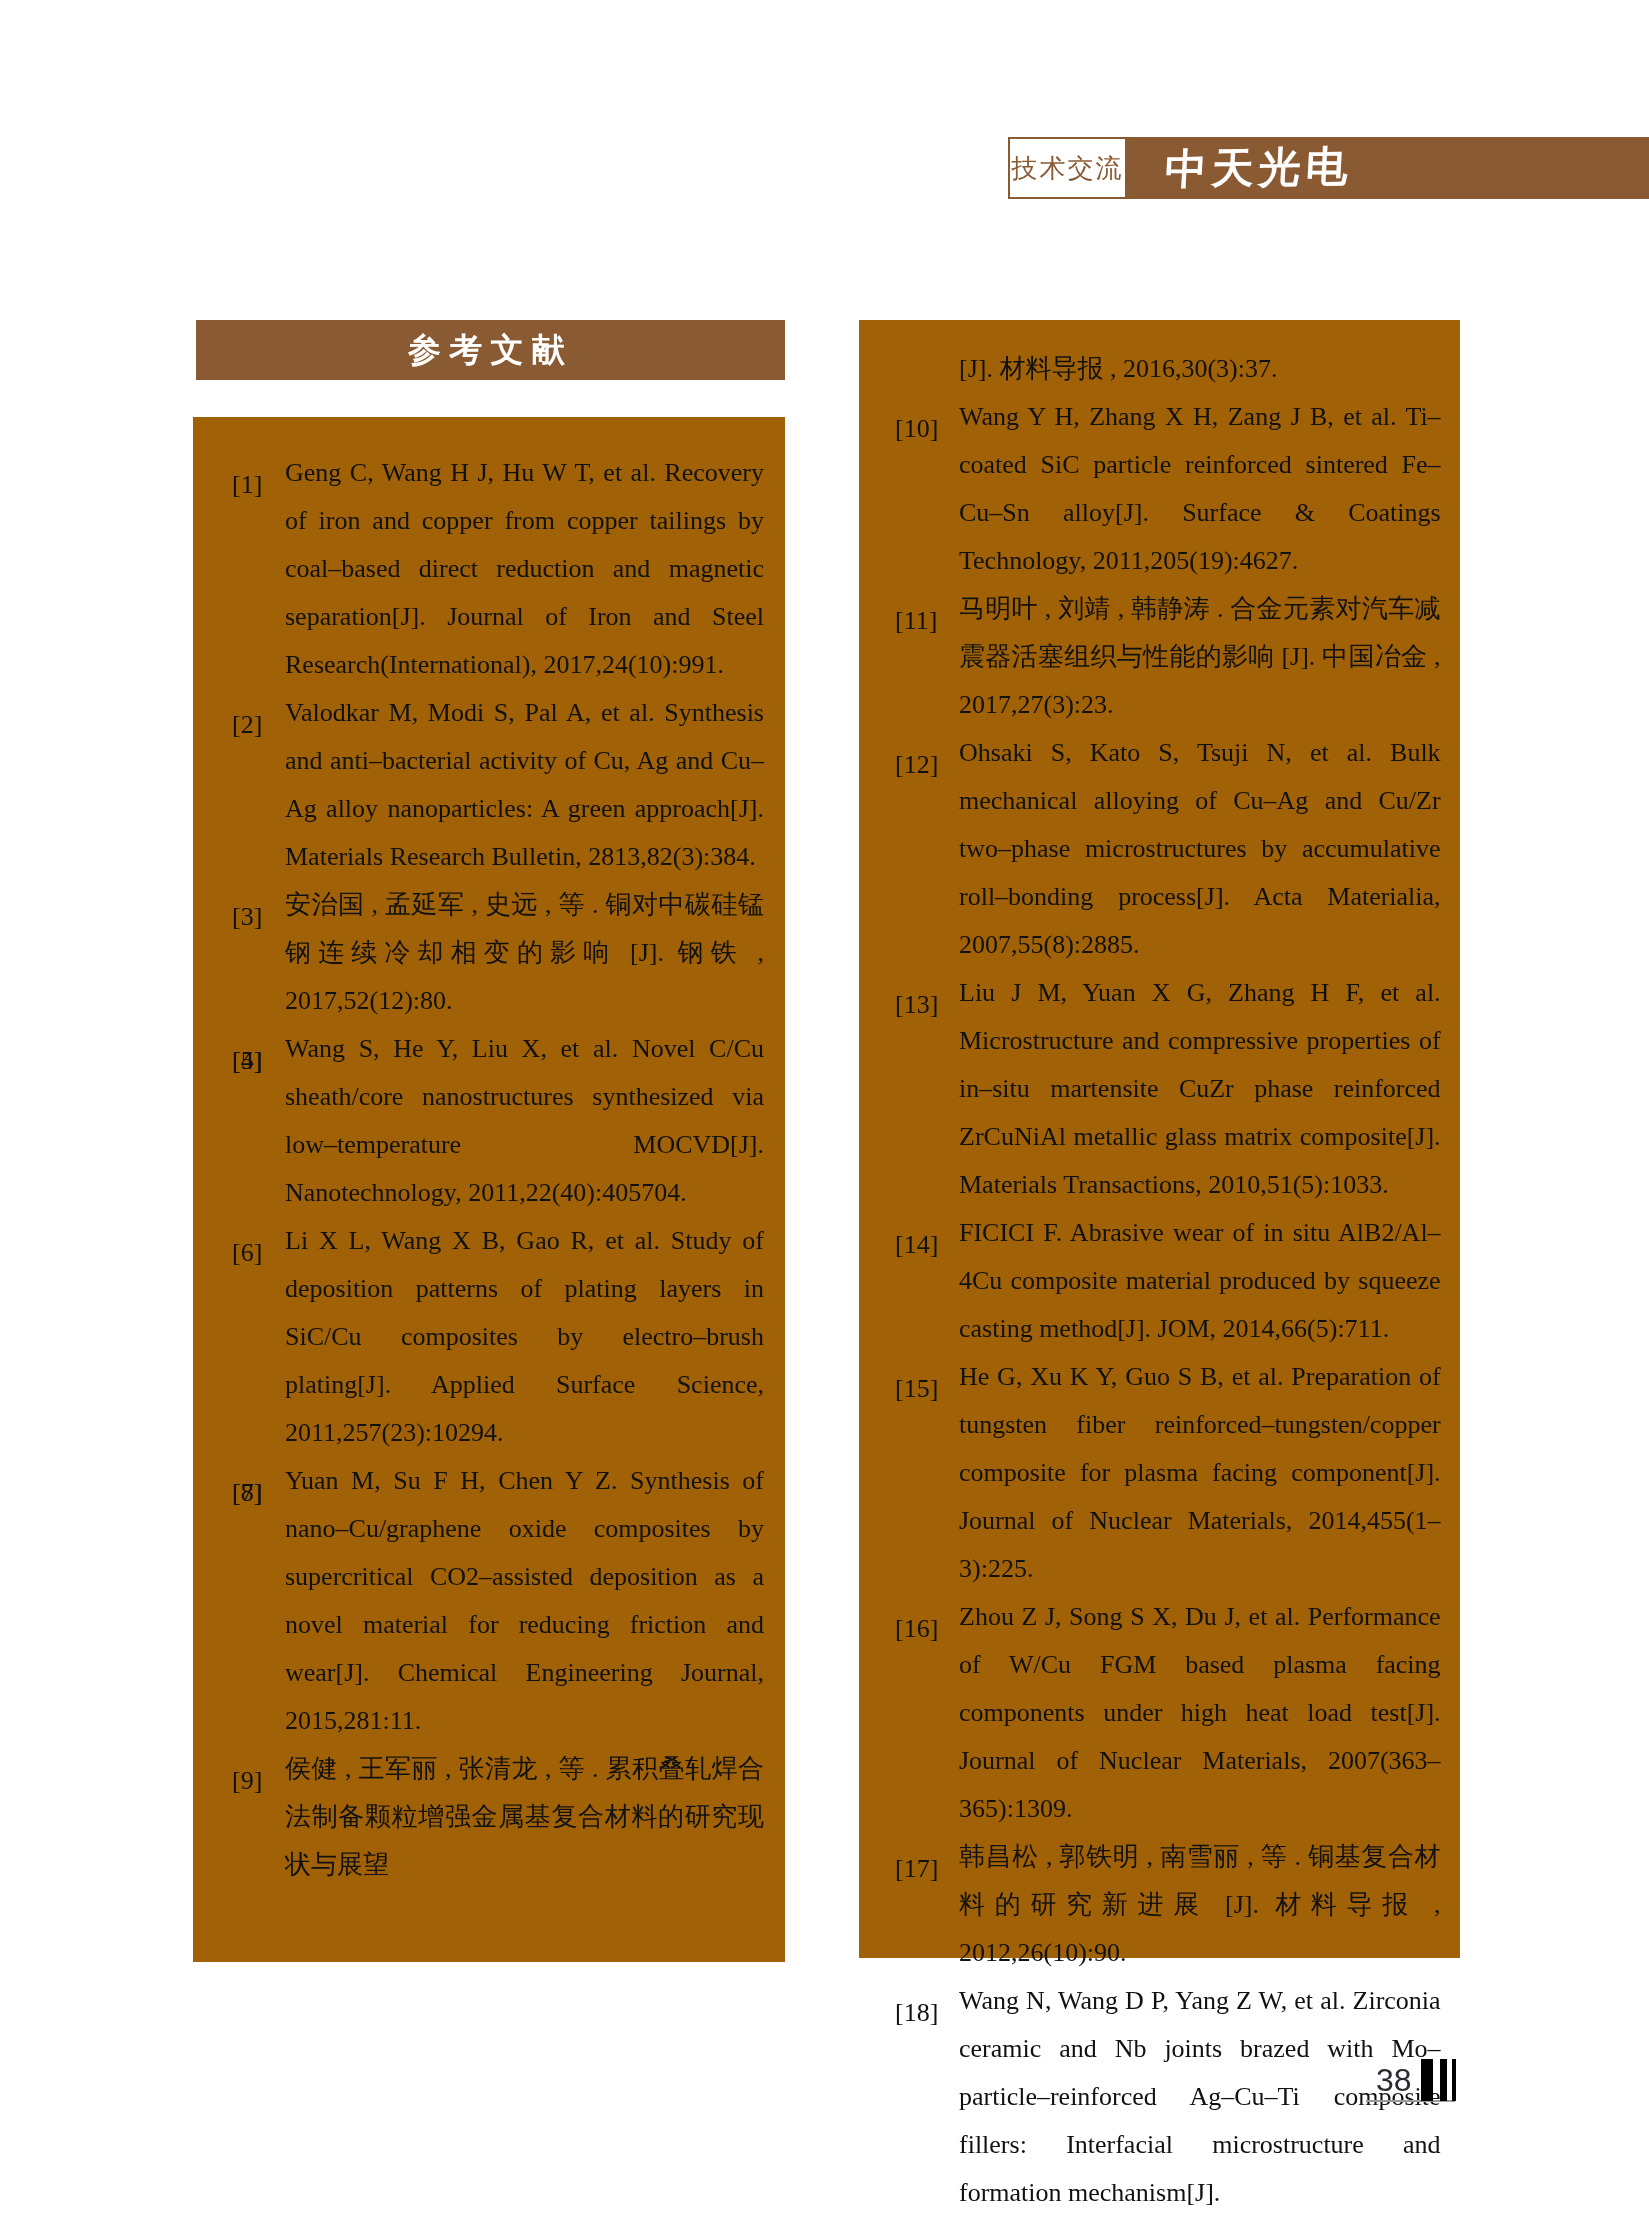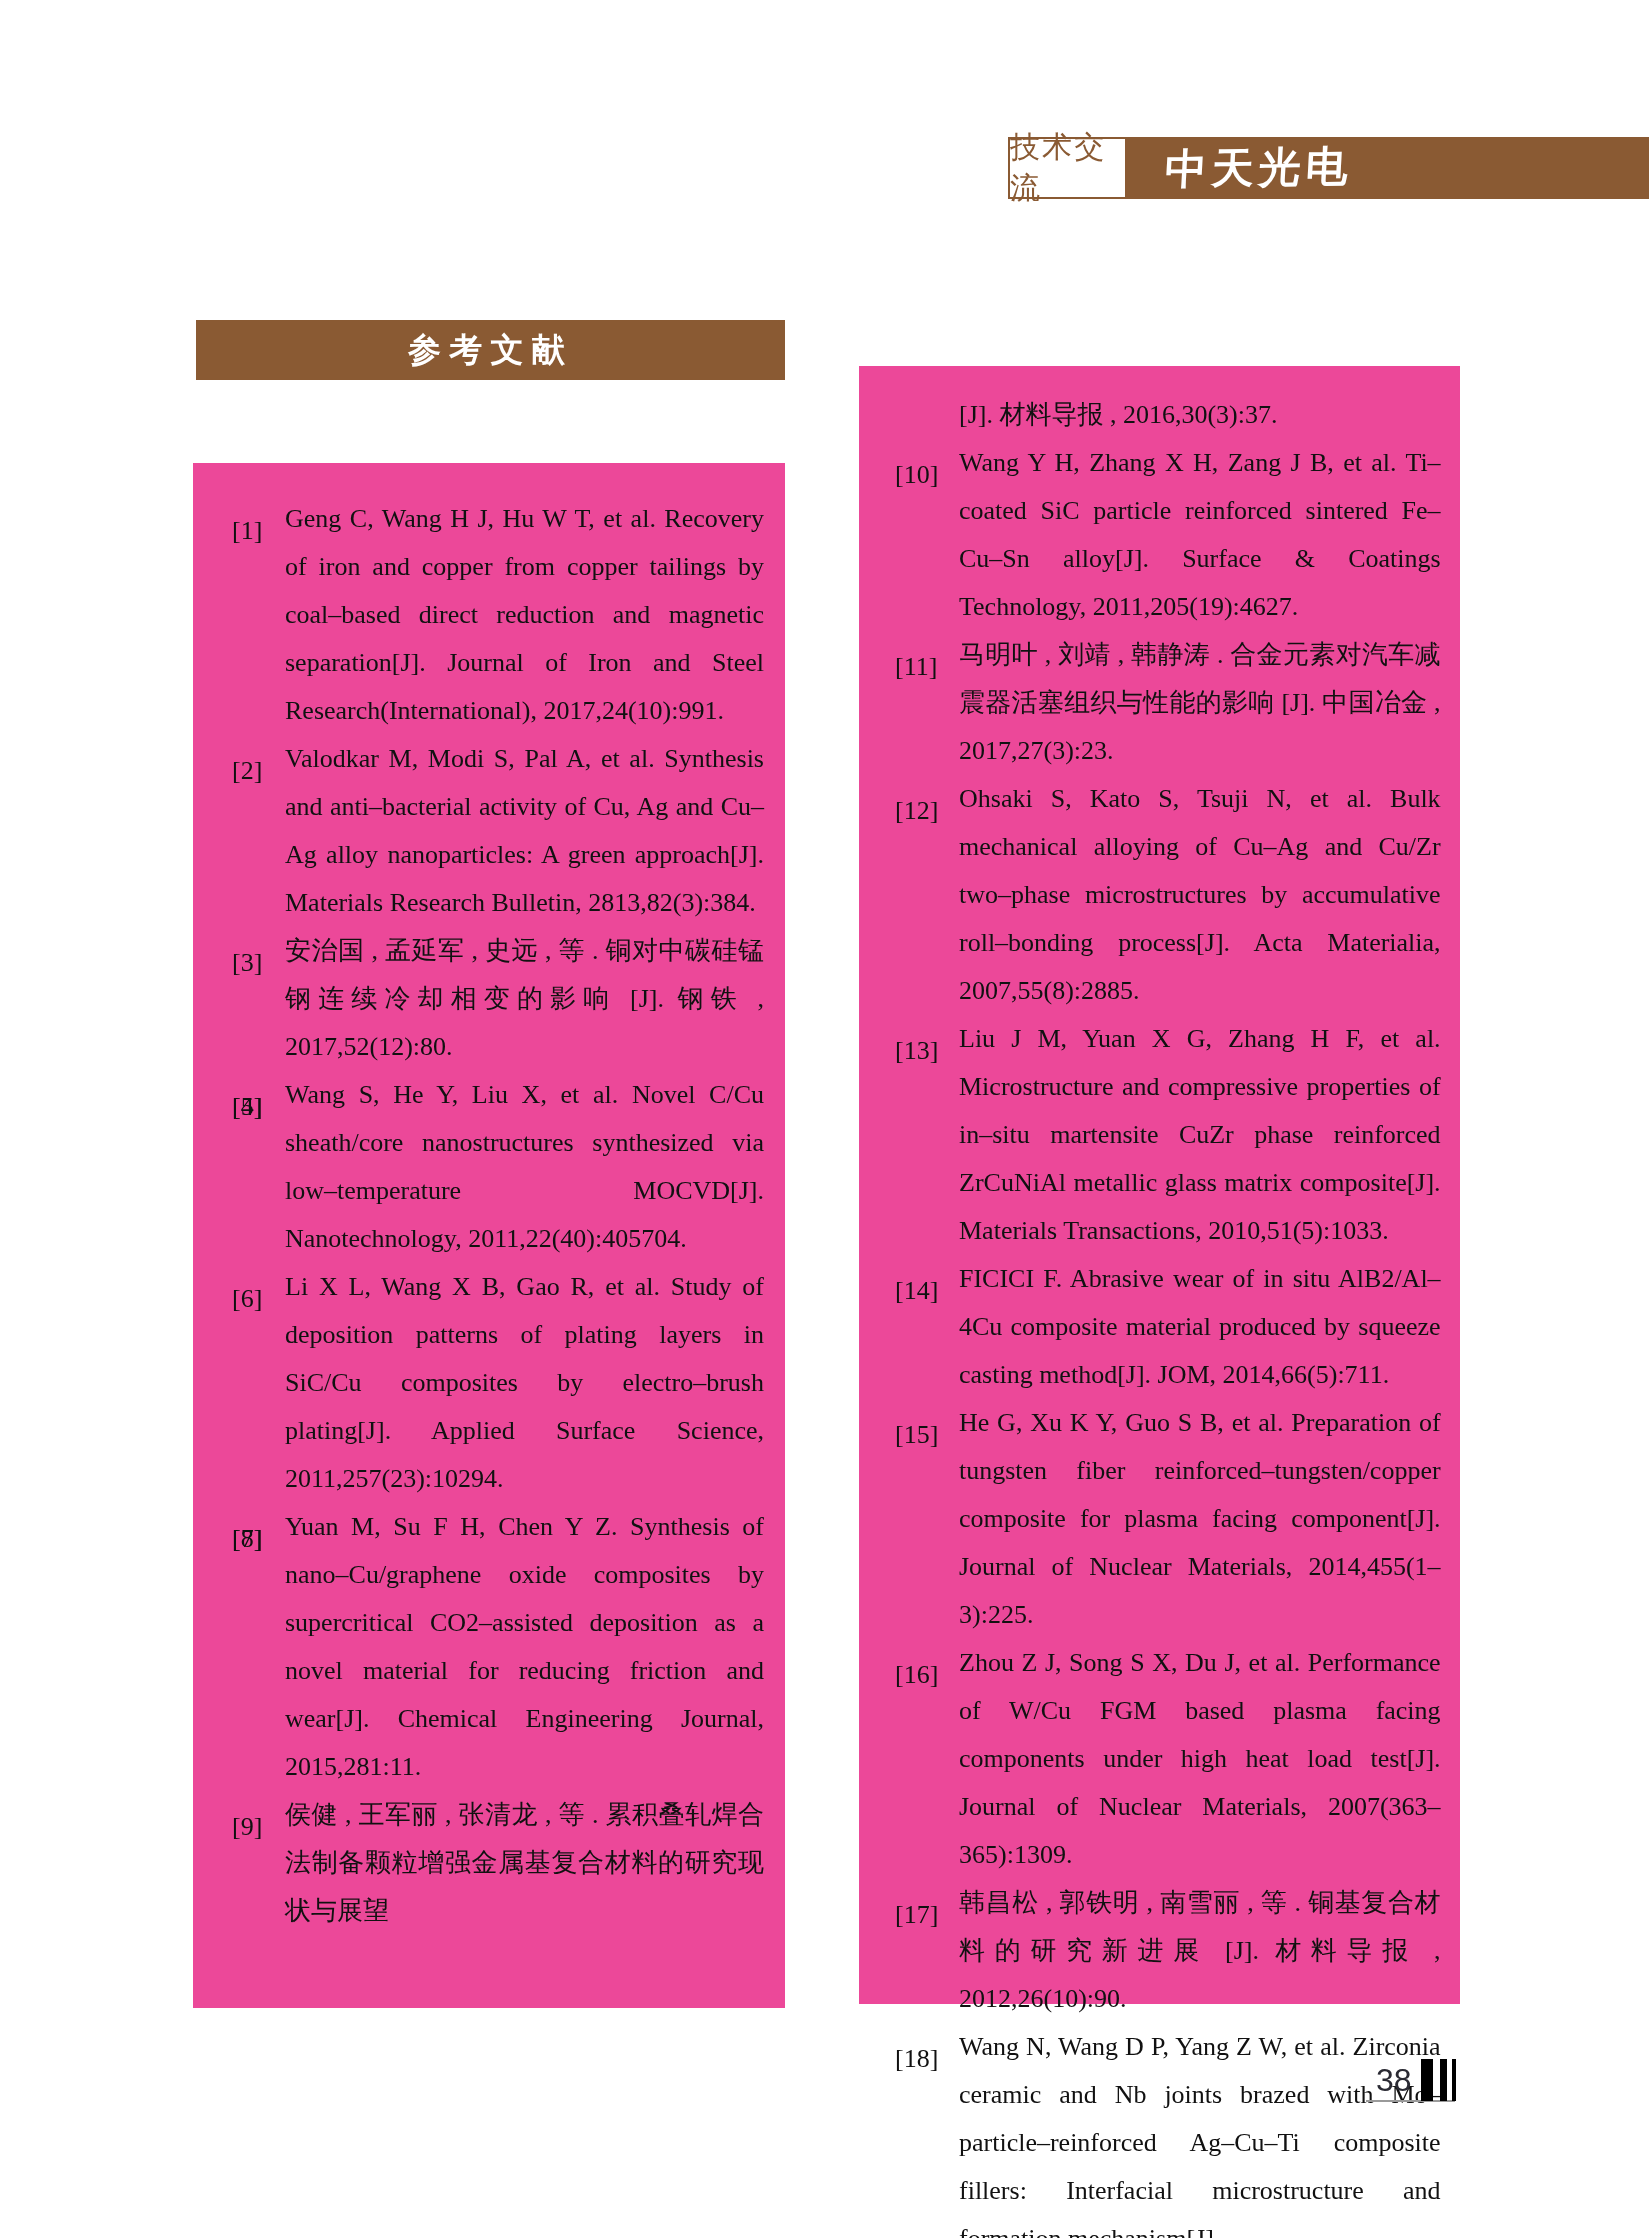--- a/index.html
+++ b/index.html
@@ -15,43 +15,42 @@
   
   .top-band{
     position:absolute;left:1008px;top:137px;width:642px;height:62px;
     background:#8a5a33;
     display:flex;align-items:center;
   }
   .section-tag{
     width:119px;height:62px;box-sizing:border-box;
     background:#ffffff;border:2.1px solid #8a5a33;
     display:flex;align-items:center;justify-content:center;
-    font-size:30px;color:#8a5a33;letter-spacing:2.1px;
+    font-size:26px;color:#8a5a33;letter-spacing:2.1px;
     flex:0 0 auto;
   }
   .brand{
     margin-left:38px;
     color:#ffffff;font-size:42px;font-weight:bold;letter-spacing:4.9px;
     transform:skewX(-4deg) rotate(-1deg);
     white-space:nowrap;
   }
 
   
   .ref-title{
     position:absolute;left:196px;top:320px;width:589px;height:60px;
     background:#8a5a33;color:#ffffff;
     display:flex;align-items:center;justify-content:center;
     font-size:33px;font-weight:bold;letter-spacing:8.3px;
   }
 
   
   .col{
     position:absolute;box-sizing:border-box;
-    background:#ec4899;
-    margin-top:46px;
+    background:#a16207;
   }
   .col-left{
     left:193px;top:417px;width:592px;height:1545px;
     padding:32px 21px 0 39px;
   }
   .col-right{
     left:859px;top:320px;width:601px;height:1638px;
     padding:25px 19.4px 0 36px;
   }
   .ref{

